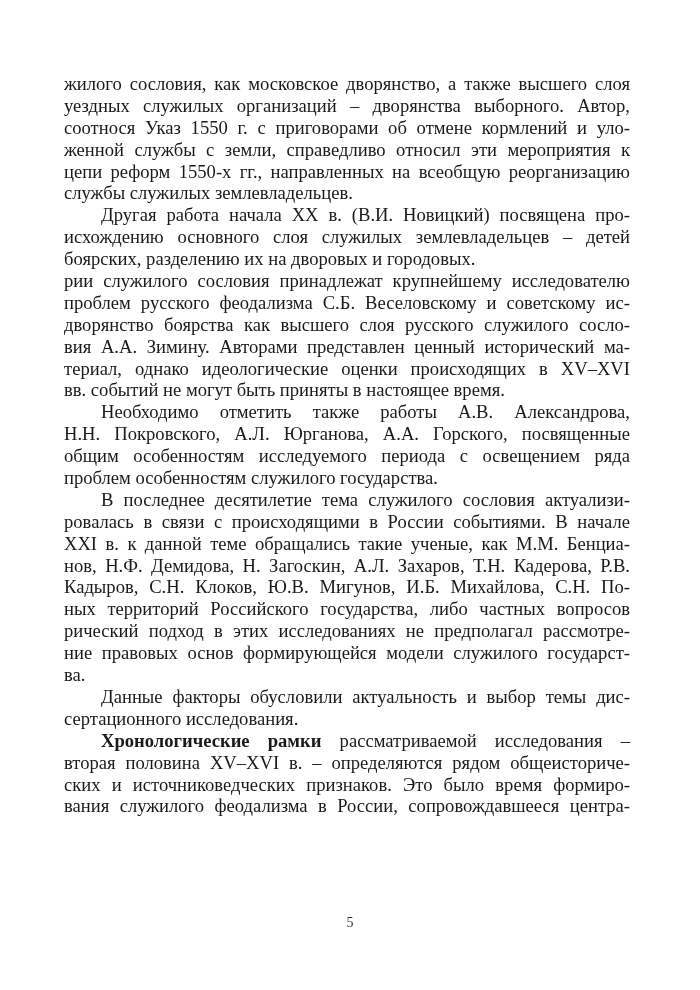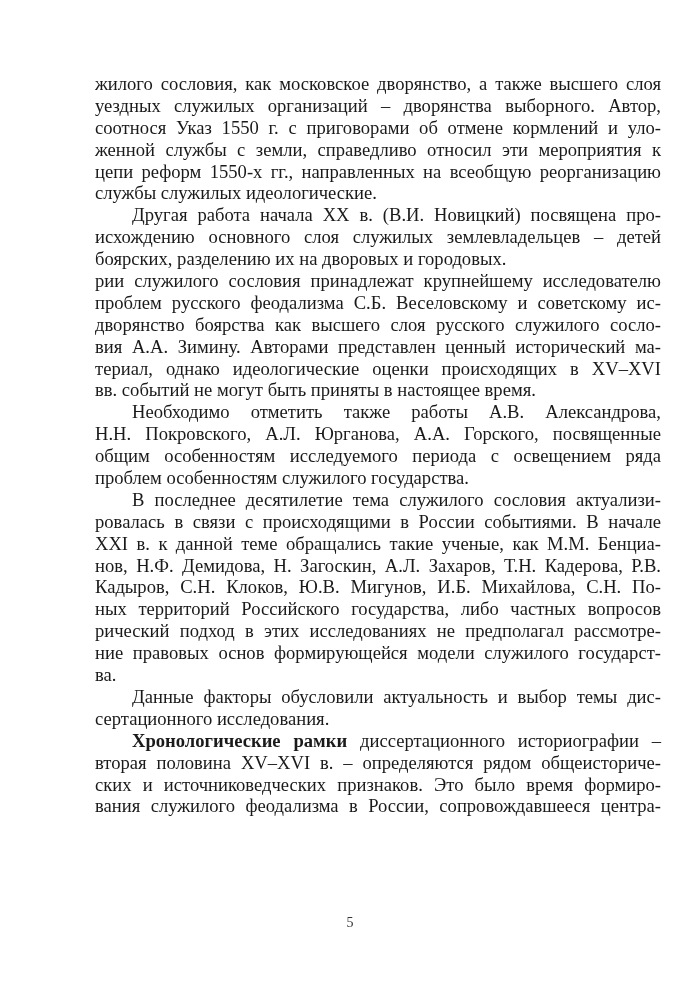--- a/index.html
+++ b/index.html
@@ -24,21 +24,20 @@
   .text-block {
     position: absolute;
     left: 64px;
     top: 73px;
     width: 566px;
     font-family: "Liberation Serif", "DejaVu Serif", serif;
     font-size: 18.6px;
     line-height: 21.9px;
     color: #1a1a1a;
     text-align: justify;
-    margin-left: 31px;
   }
   .line {
     display: block;
     white-space: nowrap;
     text-align: justify;
     text-align-last: justify;
     height: 21.9px;
     overflow: visible;
   }
   .line.last {
@@ -65,21 +64,21 @@
 <body>
 
 <div class="page">
   <div class="text-block" id="text-block">
       <div>
         <span class="line"><span>жилого сословия, как московское дворянство, а также высшего слоя</span></span>
         <span class="line"><span>уездных служилых организаций – дворянства выборного. Автор,</span></span>
         <span class="line"><span>соотнося Указ 1550 г. с приговорами об отмене кормлений и уло-</span></span>
         <span class="line"><span>женной службы с земли, справедливо относил эти мероприятия к</span></span>
         <span class="line"><span>цепи реформ 1550-х гг., направленных на всеобщую реорганизацию</span></span>
-        <span class="line last"><span>службы служилых идеологические.</span></span>
+        <span class="line last"><span>службы служилых землевладельцев.</span></span>
       </div>
       <div>
         <span class="line indent"><span>Другая работа начала XX в. (В.И. Новицкий) посвящена про-</span></span>
         <span class="line"><span>исхождению основного слоя служилых землевладельцев – детей</span></span>
         <span class="line last"><span>боярских, разделению их на дворовых и городовых.</span></span>
       </div>
       <div>
         <span class="line"><span>рии служилого сословия принадлежат крупнейшему исследователю</span></span>
         <span class="line"><span>проблем русского феодализма С.Б. Веселовскому и советскому ис-</span></span>
         <span class="line"><span>дворянство боярства как высшего слоя русского служилого сосло-</span></span>
@@ -102,20 +101,20 @@
         <span class="line"><span>ных территорий Российского государства, либо частных вопросов</span></span>
         <span class="line"><span>рический подход в этих исследованиях не предполагал рассмотре-</span></span>
         <span class="line"><span>ние правовых основ формирующейся модели служилого государст-</span></span>
         <span class="line last"><span>ва.</span></span>
       </div>
       <div>
         <span class="line indent"><span>Данные факторы обусловили актуальность и выбор темы дис-</span></span>
         <span class="line last"><span>сертационного исследования.</span></span>
       </div>
       <div>
-        <span class="line indent"><span class="bold">Хронологические рамки</span><span> диссертационного историографии –</span></span>
+        <span class="line indent"><span class="bold">Хронологические рамки</span><span> рассматриваемой исследования –</span></span>
         <span class="line"><span>вторая половина XV–XVI в. – определяются рядом общеисториче-</span></span>
         <span class="line"><span>ских и источниковедческих признаков. Это было время формиро-</span></span>
         <span class="line"><span>вания служилого феодализма в России, сопровождавшееся центра-</span></span>
       </div>
     </div>
   <div class="page-number">5</div>
 </div>
 
 </body></html>

